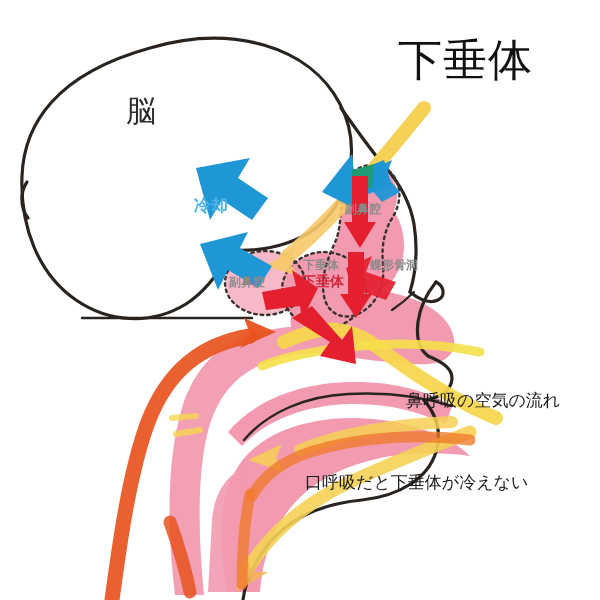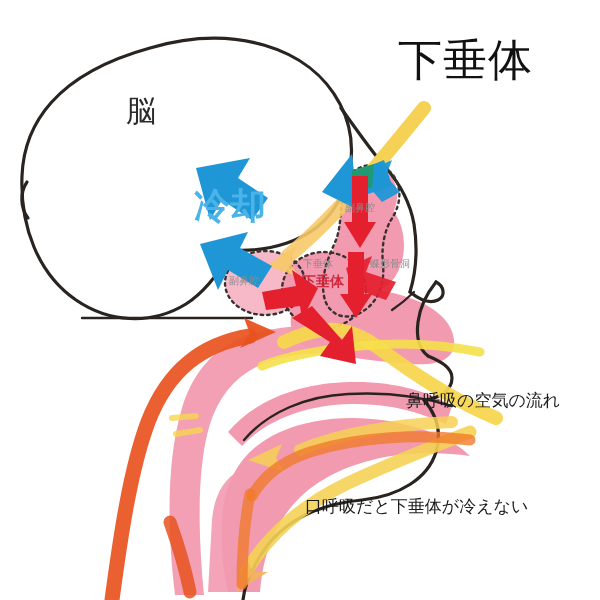--- a/index.html
+++ b/index.html
@@ -36,43 +36,42 @@
     letter-spacing: 1px;
   }
   #label-brain {
     left: 126px;
     top: 96px;
     font-size: 30px;
     color: #2b2b2b;
   }
   #label-cooling {
     left: 194px;
-    top: 188px;
-    font-size: 36px;
+    top: 197px;
+    font-size: 17px;
     color: #4ab4e8;
     font-weight: bold;
   }
   #label-nasal-flow {
     left: 406px;
     top: 376px;
     font-size: 17px;
     color: #1a1a1a;
     margin-top: 16px;
   }
   #label-mouth-breath {
     left: 305px;
     top: 474px;
     font-size: 17px;
     color: #1a1a1a;
-    margin-top: 24px;
   }
   .tiny-gray {
-    font-size: 10px;
+    font-size: 12px;
     color: #8a8a8a;
-    font-weight: normal;
+    font-weight: bold;
   }
   .tiny-red-big {
     font-size: 14px;
     color: #d2273c;
     font-weight: bold;
   }
   #label-sinus-left  { left: 229px; top: 276px; }
   #label-sinus-right { left: 345px; top: 203px; }
   #label-pit-small   { left: 303px; top: 259px; }
   #label-pit-small2  { left: 370px; top: 259px; }

